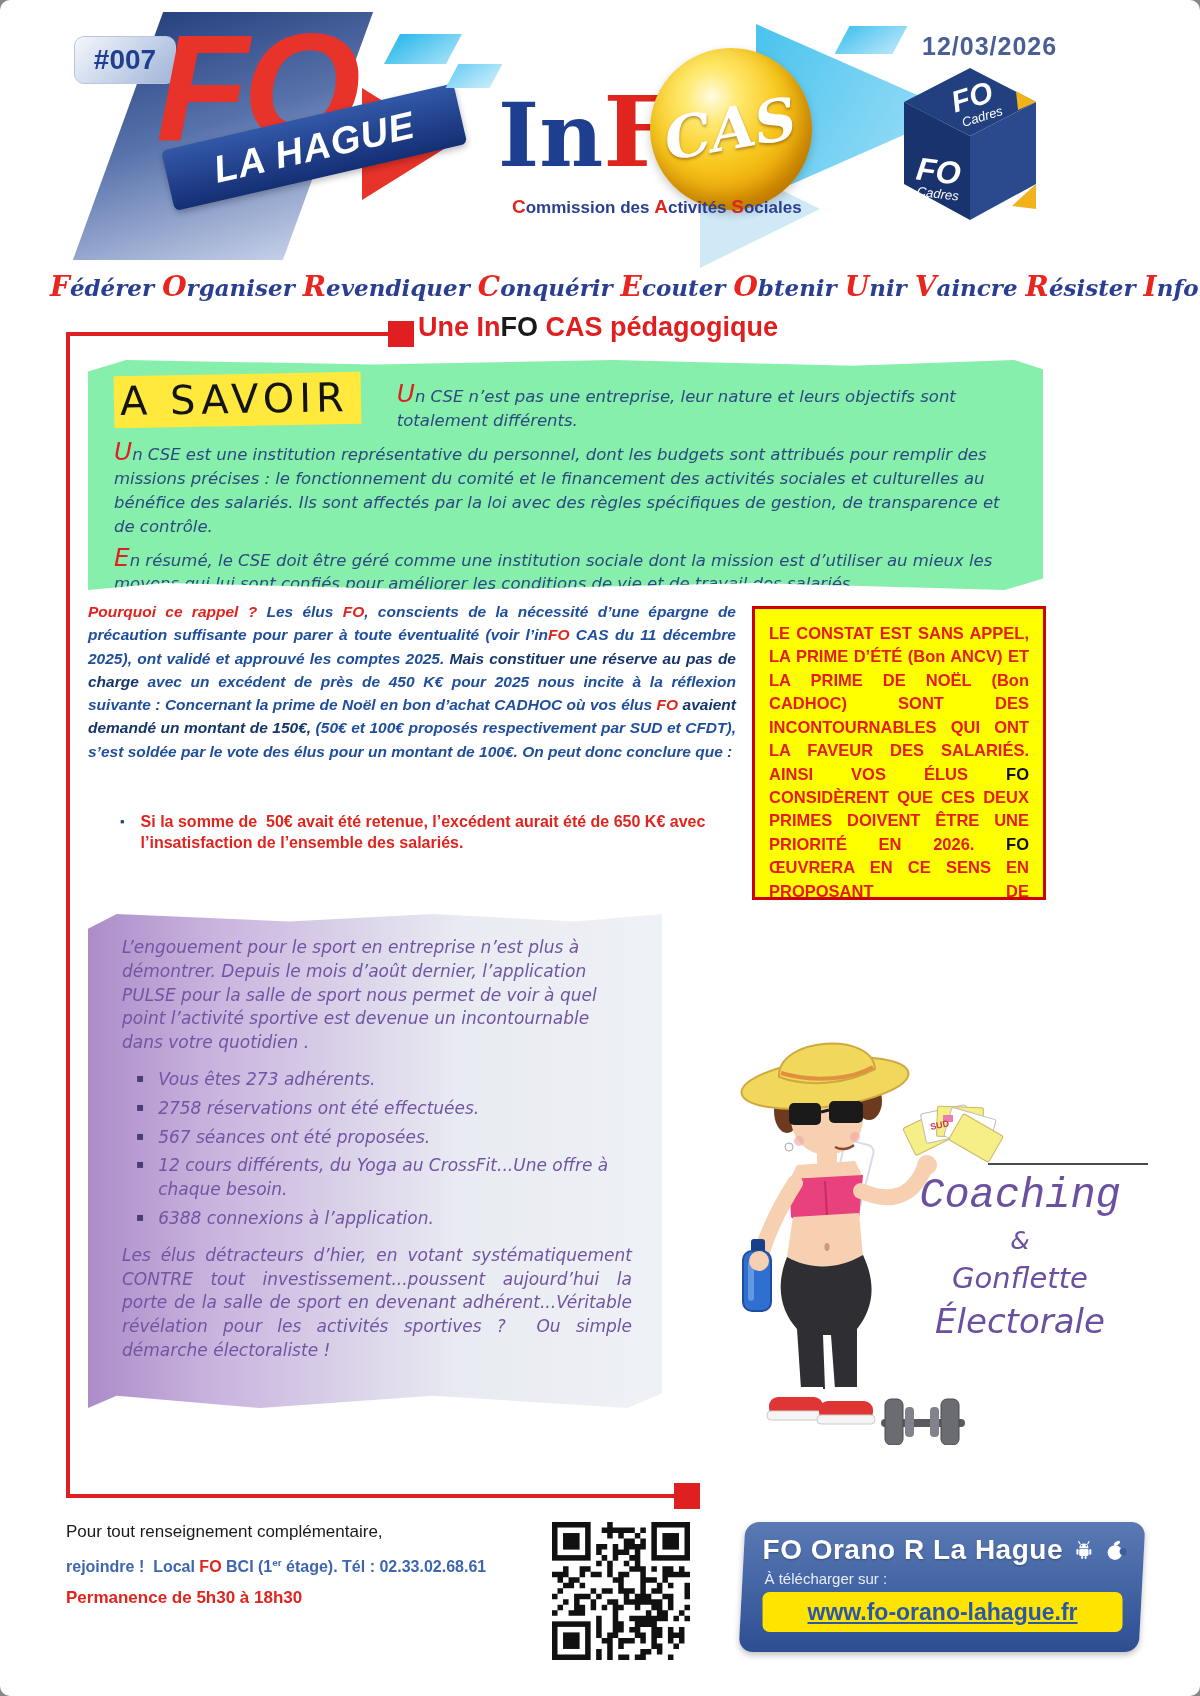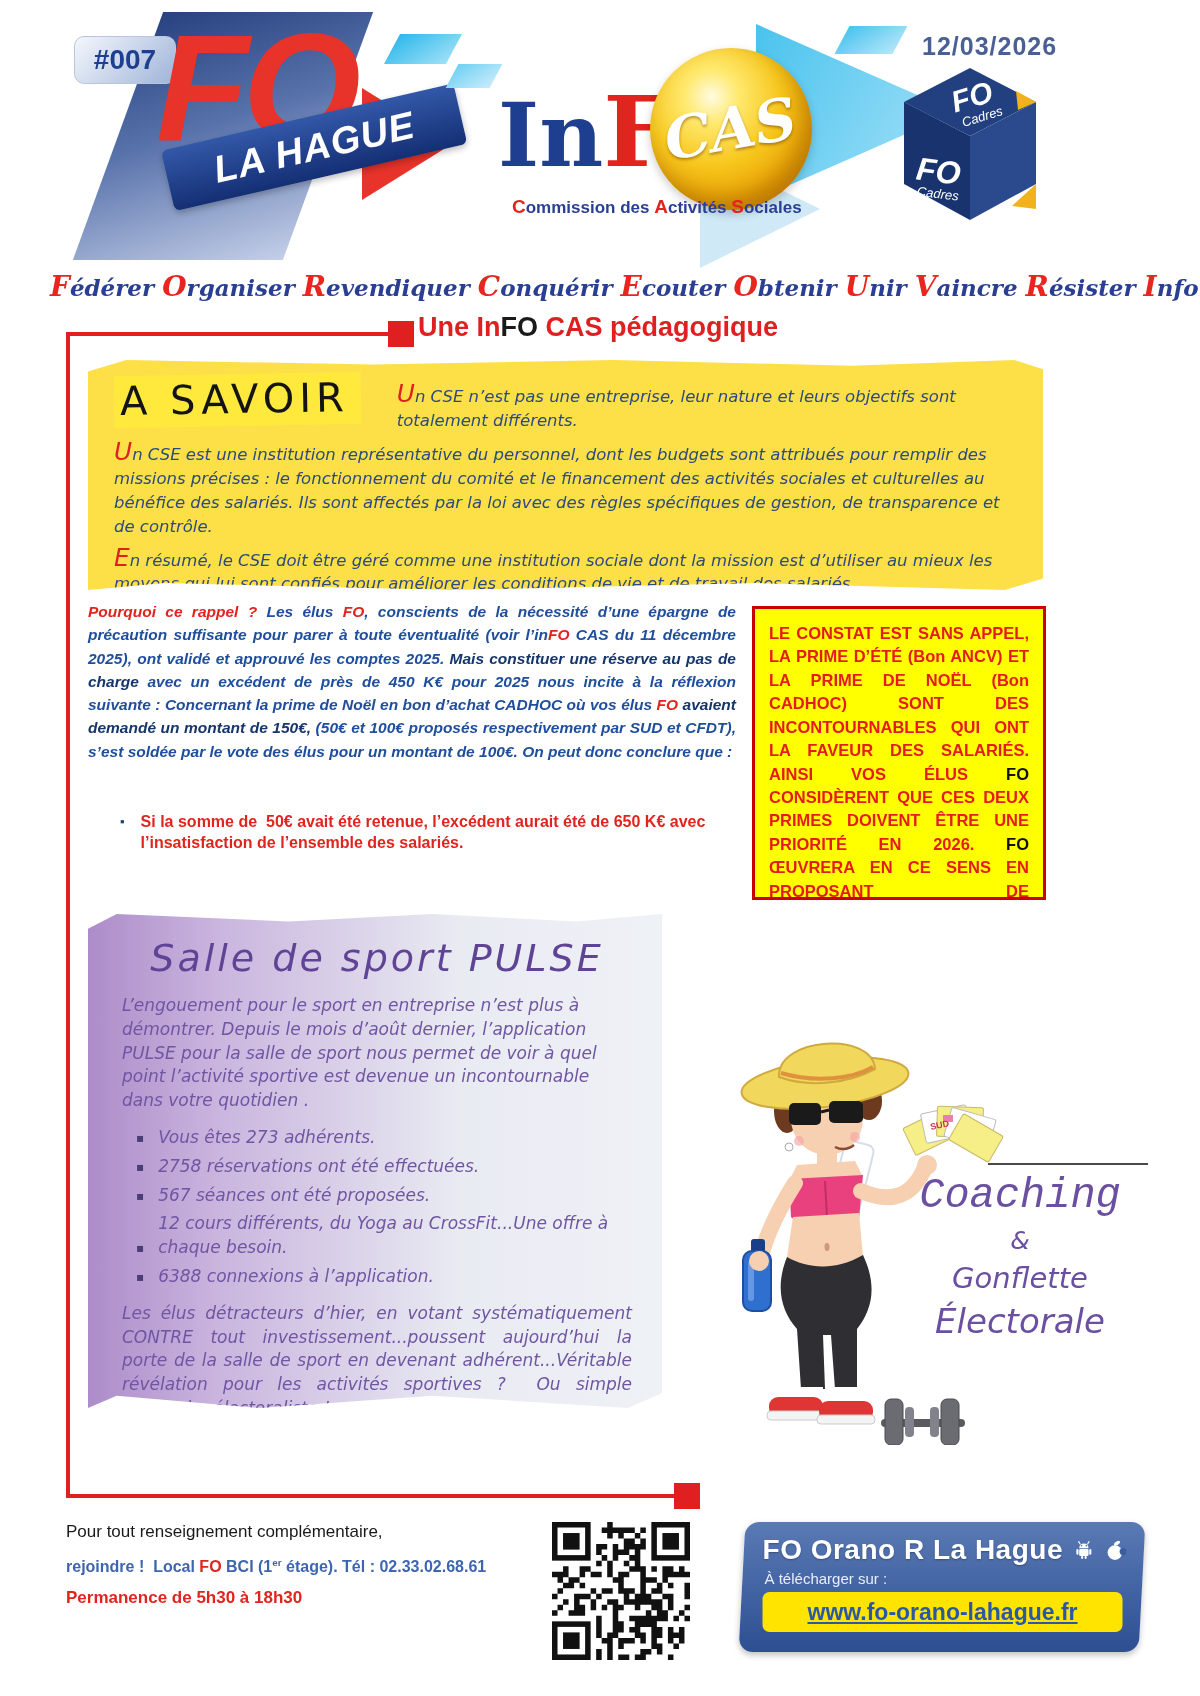--- a/index.html
+++ b/index.html
@@ -1,17 +1,17 @@
 <!DOCTYPE html>
 <html><head>
 <meta charset="utf-8">
 <style>
   html,body{margin:0;padding:0;background:#888;}
   .page{position:relative;width:1200px;height:1696px;background:#fff;overflow:hidden;
-        font-family:"Liberation Sans",sans-serif;margin:0 auto;}
+        font-family:"Liberation Sans",sans-serif;margin:0 auto;border-radius:10px;}
   .abs{position:absolute;}
 
   
   .stripe{left:118px;top:12px;width:210px;height:248px;transform:skewX(-20deg);
           background:linear-gradient(160deg,#27427f 0%,#5872ab 45%,#c4cfe8 100%);}
   .issue-badge{left:74px;top:36px;width:100px;height:46px;border-radius:10px;
           background:linear-gradient(135deg,#f4f7fc,#9fb4d8);border:1px solid #b9c6dd;
           color:#1e3f8f;font-weight:700;font-size:28px;display:flex;align-items:center;justify-content:center;}
   .fo-big{left:156px;top:8px;font-size:152px;line-height:1.05;font-style:italic;font-weight:800;
           color:#e8332a;letter-spacing:-6px;}
@@ -49,21 +49,21 @@
   .slogan .s-cap{color:#e8251f;font-size:28px;}
 
   
   .line{background:#e02020;}
   .sq{background:#e02020;width:26px;height:26px;}
 
   .lead-heading{left:418px;top:312px;font-size:27px;font-weight:700;color:#e02020;}
   .lead-heading .s-dark{color:#1a1a1a;}
 
   
-  .asavoir{left:88px;top:360px;width:955px;height:230px;background:#fde047;
+  .asavoir{left:88px;top:360px;width:955px;height:230px;background:#86efac;
       padding:14px 26px;box-sizing:border-box;overflow:hidden;
       clip-path:polygon(0 5%,4% 0,30% 2%,55% 0,80% 2.5%,97% 0,100% 4%,100% 95%,96% 100%,70% 97%,38% 100%,8% 97%,0 100%);}
   .hand{font-family:"DejaVu Sans",sans-serif;font-style:italic;}
   .asavoir-row{display:flex;align-items:flex-start;gap:36px;}
   .asavoir-label{font-family:"DejaVu Sans",sans-serif;font-size:40px;letter-spacing:5px;color:#141414;
       background:#ffe93d;padding:2px 12px 4px 6px;transform:rotate(-1deg);white-space:nowrap;}
   .asavoir-text{font-size:16.5px;line-height:1.45;color:#2d4a80;}
   .asavoir-text.intro{padding-top:10px;}
   .asavoir p{margin:9px 0 0 0;}
   .s-init{color:#e02020;font-size:1.5em;line-height:.8;}
@@ -86,21 +86,21 @@
 
   
   .pulse{left:88px;top:914px;width:574px;height:494px;box-sizing:border-box;padding:22px 30px 16px 34px;
       background:linear-gradient(90deg,#ad8cc9 0%,#c9b4de 22%,#e9ebf2 65%,#eef1f6 100%);
       clip-path:polygon(0 3%,5% 0,35% 1.5%,60% 0,85% 1.5%,100% 0,100% 97%,94% 100%,60% 97.5%,30% 100%,5% 97.5%,0 100%);
       overflow:hidden;}
   .pulse-title{text-align:center;font-family:"DejaVu Sans",sans-serif;font-style:italic;font-size:38px;
       color:#5f4496;letter-spacing:3px;margin-bottom:14px;}
   .pulse-text{font-family:"DejaVu Sans",sans-serif;font-style:italic;font-size:17px;color:#7055a3;line-height:1.4;}
   .pulse-bullets{margin:13px 0 0 14px;}
-  .pulse-bullet{display:flex;gap:14px;margin-bottom:5px;align-items:flex-end;}
+  .pulse-bullet{display:flex;gap:14px;margin-bottom:5px;}
   .pulse-bullet::before{content:"\25AA";color:#4a3d75;font-size:12px;line-height:1.8;}
   .pulse-p2{margin-top:13px;text-align:justify;}
 
   .coach-rule{left:988px;top:1163px;width:160px;height:2px;background:#4a4a4a;}
   .coaching{left:892px;top:1172px;width:256px;text-align:center;font-family:"DejaVu Sans",sans-serif;
       font-style:italic;color:#6b4fa0;}
   .coaching .l1{font-size:42px;font-family:Liberation Mono, monospace;}
   .coaching .amp{font-size:25px;margin:6px 0;}
   .coaching .l2{font-size:29px;}
   .coaching .l3{font-size:34px;margin-top:6px;}
@@ -194,21 +194,20 @@
   <div class="abs rappel"><span class="s-redbold">Pourquoi ce rappel ? </span><span>Les élus </span><span class="s-redbold">FO</span><span>, conscients de la nécessité d’une épargne de précaution suffisante pour parer à toute éventualité (voir l’in</span><span class="s-redbold">FO</span><span> CAS du 11 décembre 2025), ont validé et approuvé les comptes 2025. </span><span class="s-bold">Mais constituer une réserve au pas de charge </span><span>avec un excédent de près de 450 K€ pour 2025 nous incite à la réflexion suivante : Concernant la prime de Noël en bon d’achat CADHOC où vos élus </span><span class="s-redbold">FO </span><span class="s-bold">avaient demandé un montant de 150€, </span><span>(50€ et 100€ proposés respectivement par SUD et CFDT), s’est soldée par le vote des élus pour un montant de 100€. On peut donc conclure que :</span></div>
   <div class="abs bullets">
     <div class="bullet red">
       <span>Si la somme de &nbsp;50€ avait été retenue, l’excédent aurait été de 650 K€ avec l’insatisfaction de l’ensemble des salariés.</span>
     </div>
   </div>
 
   <div class="abs constat"><span>LE CONSTAT EST SANS APPEL, LA PRIME D’ÉTÉ (Bon ANCV) ET LA PRIME DE NOËL (Bon CADHOC) SONT DES INCONTOURNABLES QUI ONT LA FAVEUR DES SALARIÉS. AINSI VOS ÉLUS </span><span class="s-black">FO</span><span> CONSIDÈRENT QUE CES DEUX PRIMES DOIVENT ÊTRE UNE PRIORITÉ EN 2026. </span><span class="s-black">FO</span><span> ŒUVRERA EN CE SENS EN PROPOSANT DE PROVISIONNER LES SOMMES NÉCESSAIRES.</span></div>
 
   <div class="abs pulse">
-    <div class="pulse-title">Salle de sport PULSE</div>
     <div class="pulse-text">L’engouement pour le sport en entreprise n’est plus à démontrer. Depuis le mois d’août dernier, l’application PULSE pour la salle de sport nous permet de voir à quel point l’activité sportive est devenue un incontournable dans votre quotidien .</div>
     <div class="pulse-bullets">
       <div class="pulse-bullet pulse-text">
           <span>Vous êtes 273 adhérents.</span>
         </div>
       <div class="pulse-bullet pulse-text">
           <span>2758 réservations ont été effectuées.</span>
         </div>
       <div class="pulse-bullet pulse-text">
           <span>567 séances ont été proposées.</span>

